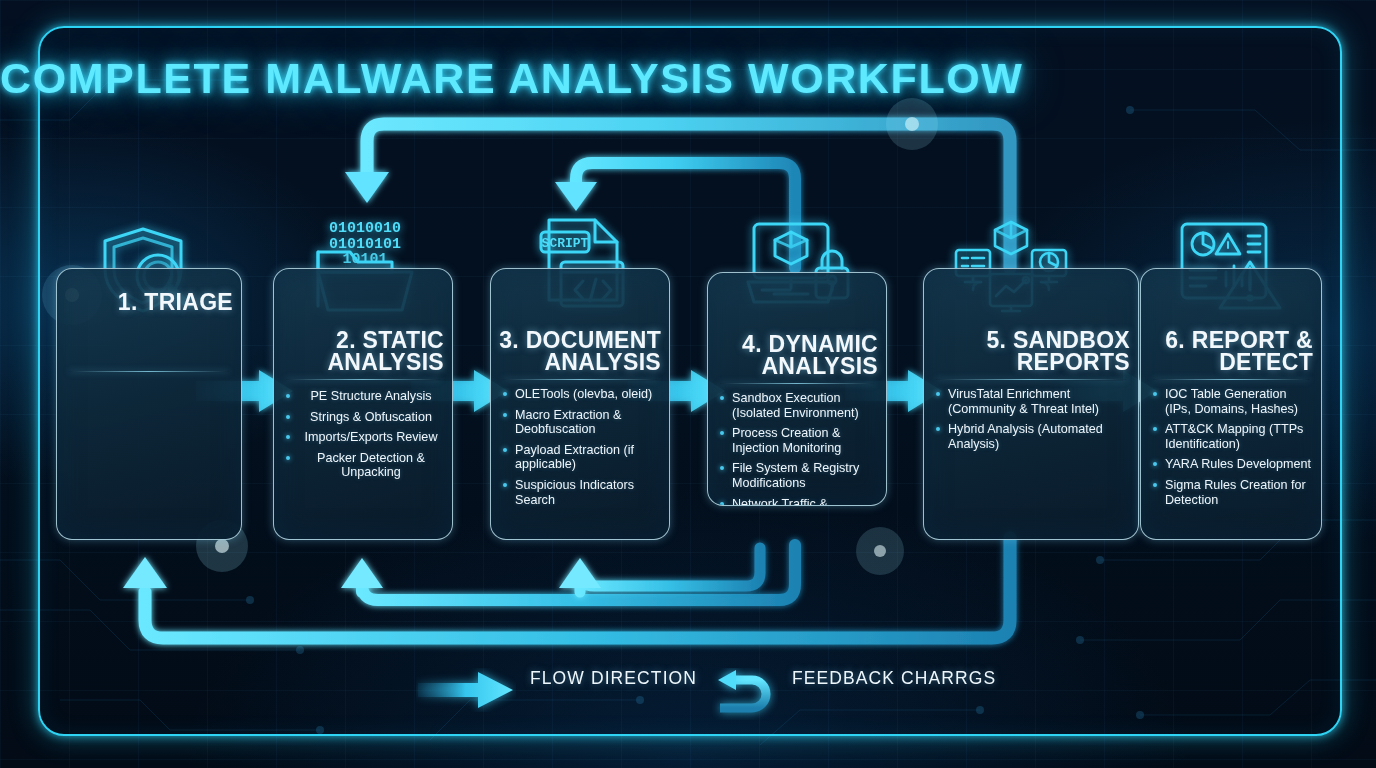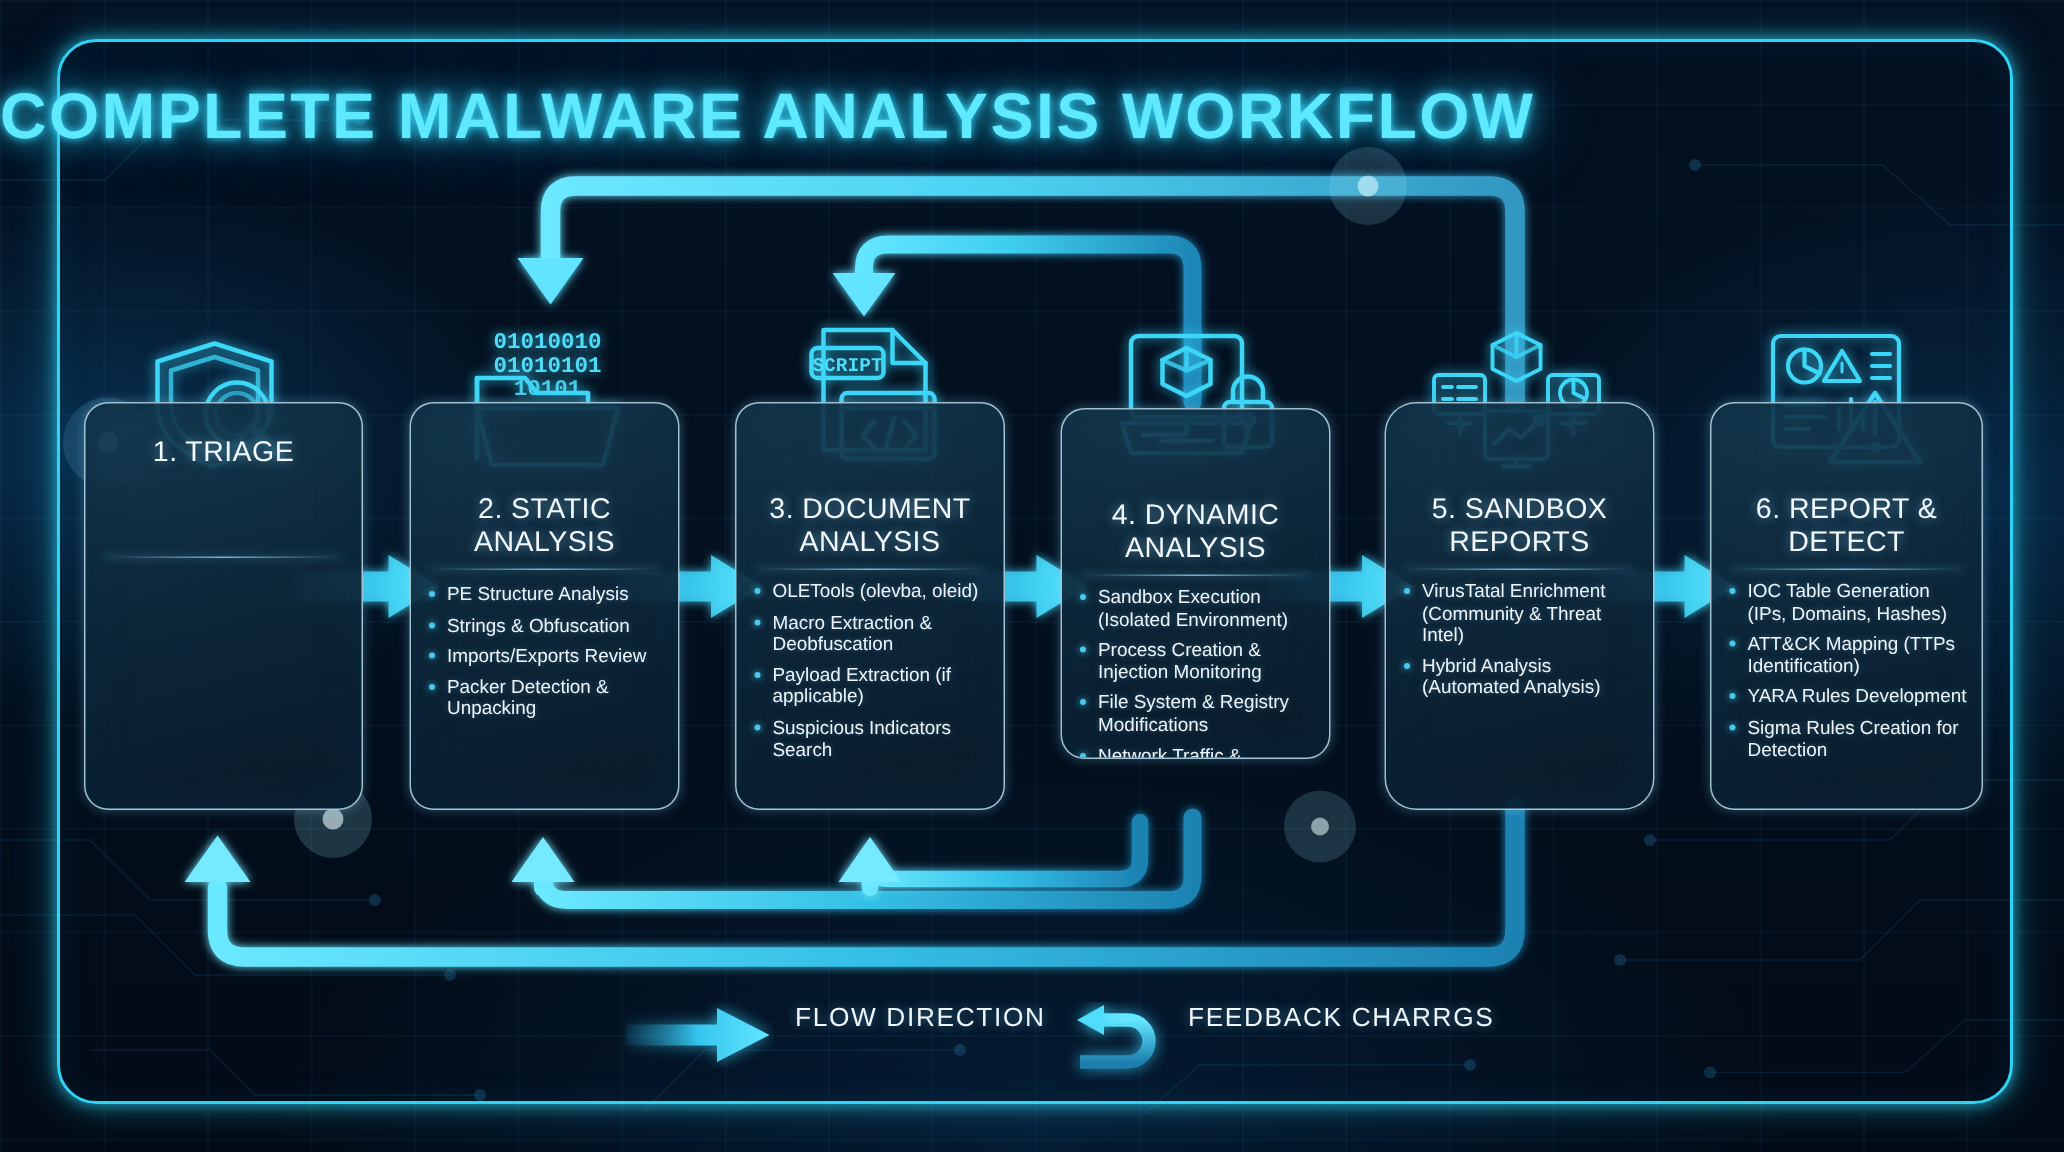--- a/index.html
+++ b/index.html
@@ -38,21 +38,21 @@
 
   .card{
     position:absolute;border-radius:16px;
     background:linear-gradient(165deg, rgba(22,58,80,.90) 0%, rgba(14,40,58,.92) 48%, rgba(9,28,44,.94) 100%);
     border:1.5px solid rgba(196,232,245,.80);
     box-shadow:0 0 8px rgba(120,210,245,.35), inset 0 0 26px rgba(10,40,64,.55);
     box-sizing:border-box;overflow:hidden;
   }
   .card-title{
     position:absolute;left:8px;right:8px;
-    text-align:center;color:#f2f8fc;font-weight:normal;font-size:19px;
+    text-align:right;color:#f2f8fc;font-weight:bold;font-size:23px;
     line-height:22px;letter-spacing:.3px;
     text-shadow:0 0 7px rgba(150,220,255,.55);
   }
   .sep{position:absolute;height:1px;left:12px;right:12px;
     background:linear-gradient(90deg,rgba(120,220,255,0),rgba(150,230,255,.75),rgba(120,220,255,0));
     box-shadow:0 0 6px rgba(110,215,255,.5);}
   ul.bullets{position:absolute;left:10px;right:8px;margin:0;padding:0;list-style:none;}
   ul.bullets li{
     position:relative;padding-left:14px;margin-bottom:6px;
     color:#eef6fb;font-size:12.6px;line-height:14.6px;
@@ -268,21 +268,21 @@
 </div>
 
 <div class="card" style="left:56px;top:268px;width:186px;height:272px;">
   <div class="card-title" style="top:22px;">1. TRIAGE</div>
   <div class="sep" style="top:102px;"></div>
 </div>
 
 <div class="card" style="left:273px;top:268px;width:180px;height:272px;">
   <div class="card-title" style="top:60px;">2. STATIC ANALYSIS</div>
   <div class="sep" style="top:110px;"></div>
-  <ul class="bullets" style="top:120px;">
+  <ul class="bullets" style="top:120px;text-align:center;">
     <li>PE Structure Analysis</li>
     <li>Strings &amp; Obfuscation</li>
     <li>Imports/Exports Review</li>
     <li>Packer Detection &amp; Unpacking</li>
   </ul>
 </div>
 
 <div class="card" style="left:490px;top:268px;width:180px;height:272px;">
   <div class="card-title" style="top:60px;">3. DOCUMENT ANALYSIS</div>
   <div class="sep" style="top:110px;"></div>
@@ -298,21 +298,21 @@
   <div class="card-title" style="top:60px;">4. DYNAMIC ANALYSIS</div>
   <div class="sep" style="top:110px;"></div>
   <ul class="bullets" style="top:118px;">
     <li>Sandbox Execution (Isolated Environment)</li>
     <li>Process Creation &amp; Injection Monitoring</li>
     <li>File System &amp; Registry Modifications</li>
     <li>Network Traffic &amp; Command and Control (C2) Activity</li>
   </ul>
 </div>
 
-<div class="card" style="left:923px;top:268px;width:180px;height:272px;border-radius:21px;">
+<div class="card" style="left:923px;top:268px;width:216px;height:272px;">
   <div class="card-title" style="top:60px;">5. SANDBOX REPORTS</div>
   <div class="sep" style="top:110px;"></div>
   <ul class="bullets" style="top:118px;">
     <li>VirusTatal Enrichment (Community &amp; Threat Intel)</li>
     <li>Hybrid Analysis (Automated Analysis)</li>
   </ul>
 </div>
 
 <div class="card" style="left:1140px;top:268px;width:182px;height:272px;">
   <div class="card-title" style="top:60px;">6. REPORT &amp; DETECT</div>

